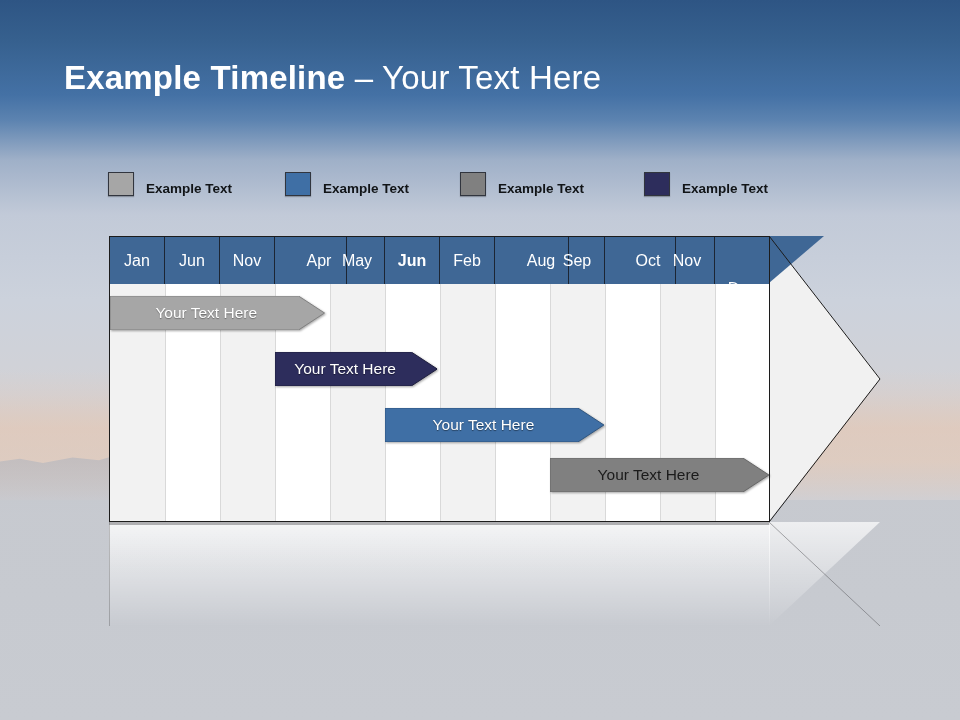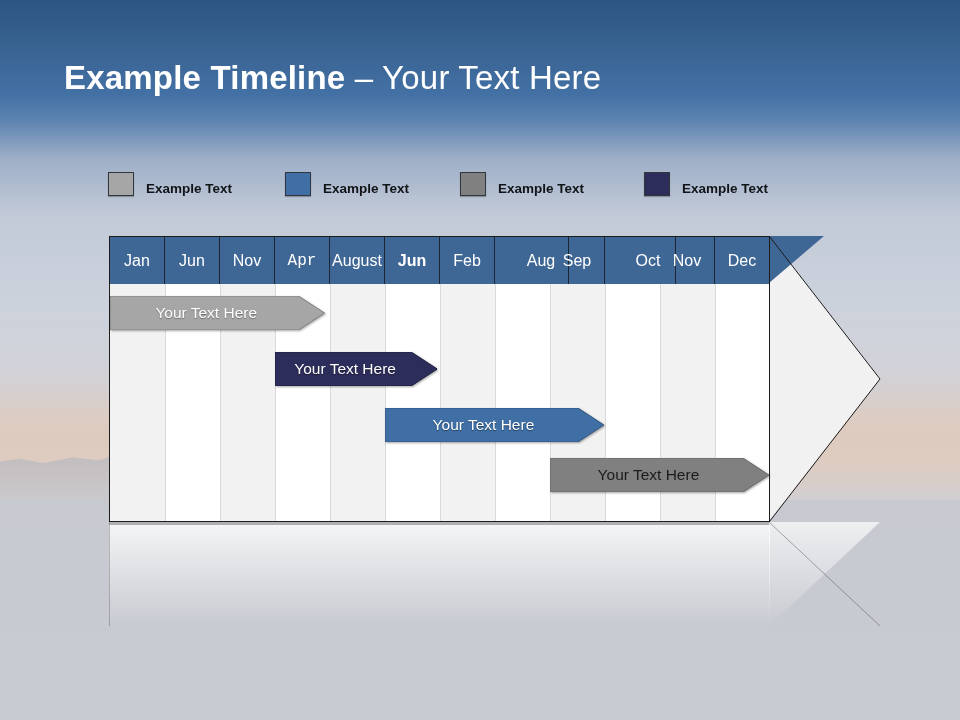--- a/index.html
+++ b/index.html
@@ -218,29 +218,29 @@
           <div class="sep"></div>
         </div>
         <div class="col" style="left: 605px;">
           <div class="sep"></div>
         </div>
       </div>
     <div class="hdr-row">
         <div class="hdr-cell" style="left: 0px;">Jan</div>
         <div class="hdr-cell" style="left: 55px;">Jun</div>
         <div class="hdr-cell" style="left: 110px;">Nov</div>
-        <div class="hdr-cell" style="left: 165px; font-family: Liberation Mono, monospace;">Apr</div>
-        <div class="hdr-cell" style="left: 220px;">August</div>
+        <div class="hdr-cell" style="left: 182px;">Apr</div>
+        <div class="hdr-cell" style="left: 220px;">May</div>
         <div class="hdr-cell" style="left: 275px; font-weight: bold;">Jun</div>
         <div class="hdr-cell" style="left: 330px;">Feb</div>
         <div class="hdr-cell" style="left: 404px;">Aug</div>
         <div class="hdr-cell" style="left: 440px;">Sep</div>
         <div class="hdr-cell" style="left: 511px;">Oct</div>
         <div class="hdr-cell" style="left: 550px; text-align: right;">Nov</div>
-        <div class="hdr-cell last" style="left: 605px;">Dec</div>
+        <div class="hdr-cell last" style="left: 605px; margin-top: 28px;">Dec</div>
       </div>
   </div>
 
   <div id="bars">
       <div class="bar light" style="left: 1px; top: 60px; width: 214.5px;">
         <svg class="bar-body" viewBox="0 0 214.5 34" preserveAspectRatio="none">
           <polygon points="0,0 188.5,0 214.5,17 188.5,34 0,34" fill="#a6a6a6" stroke="#808080" stroke-width="1"></polygon>
         </svg>
         <div class="bar-label">Your  Text Here</div>
       </div>

